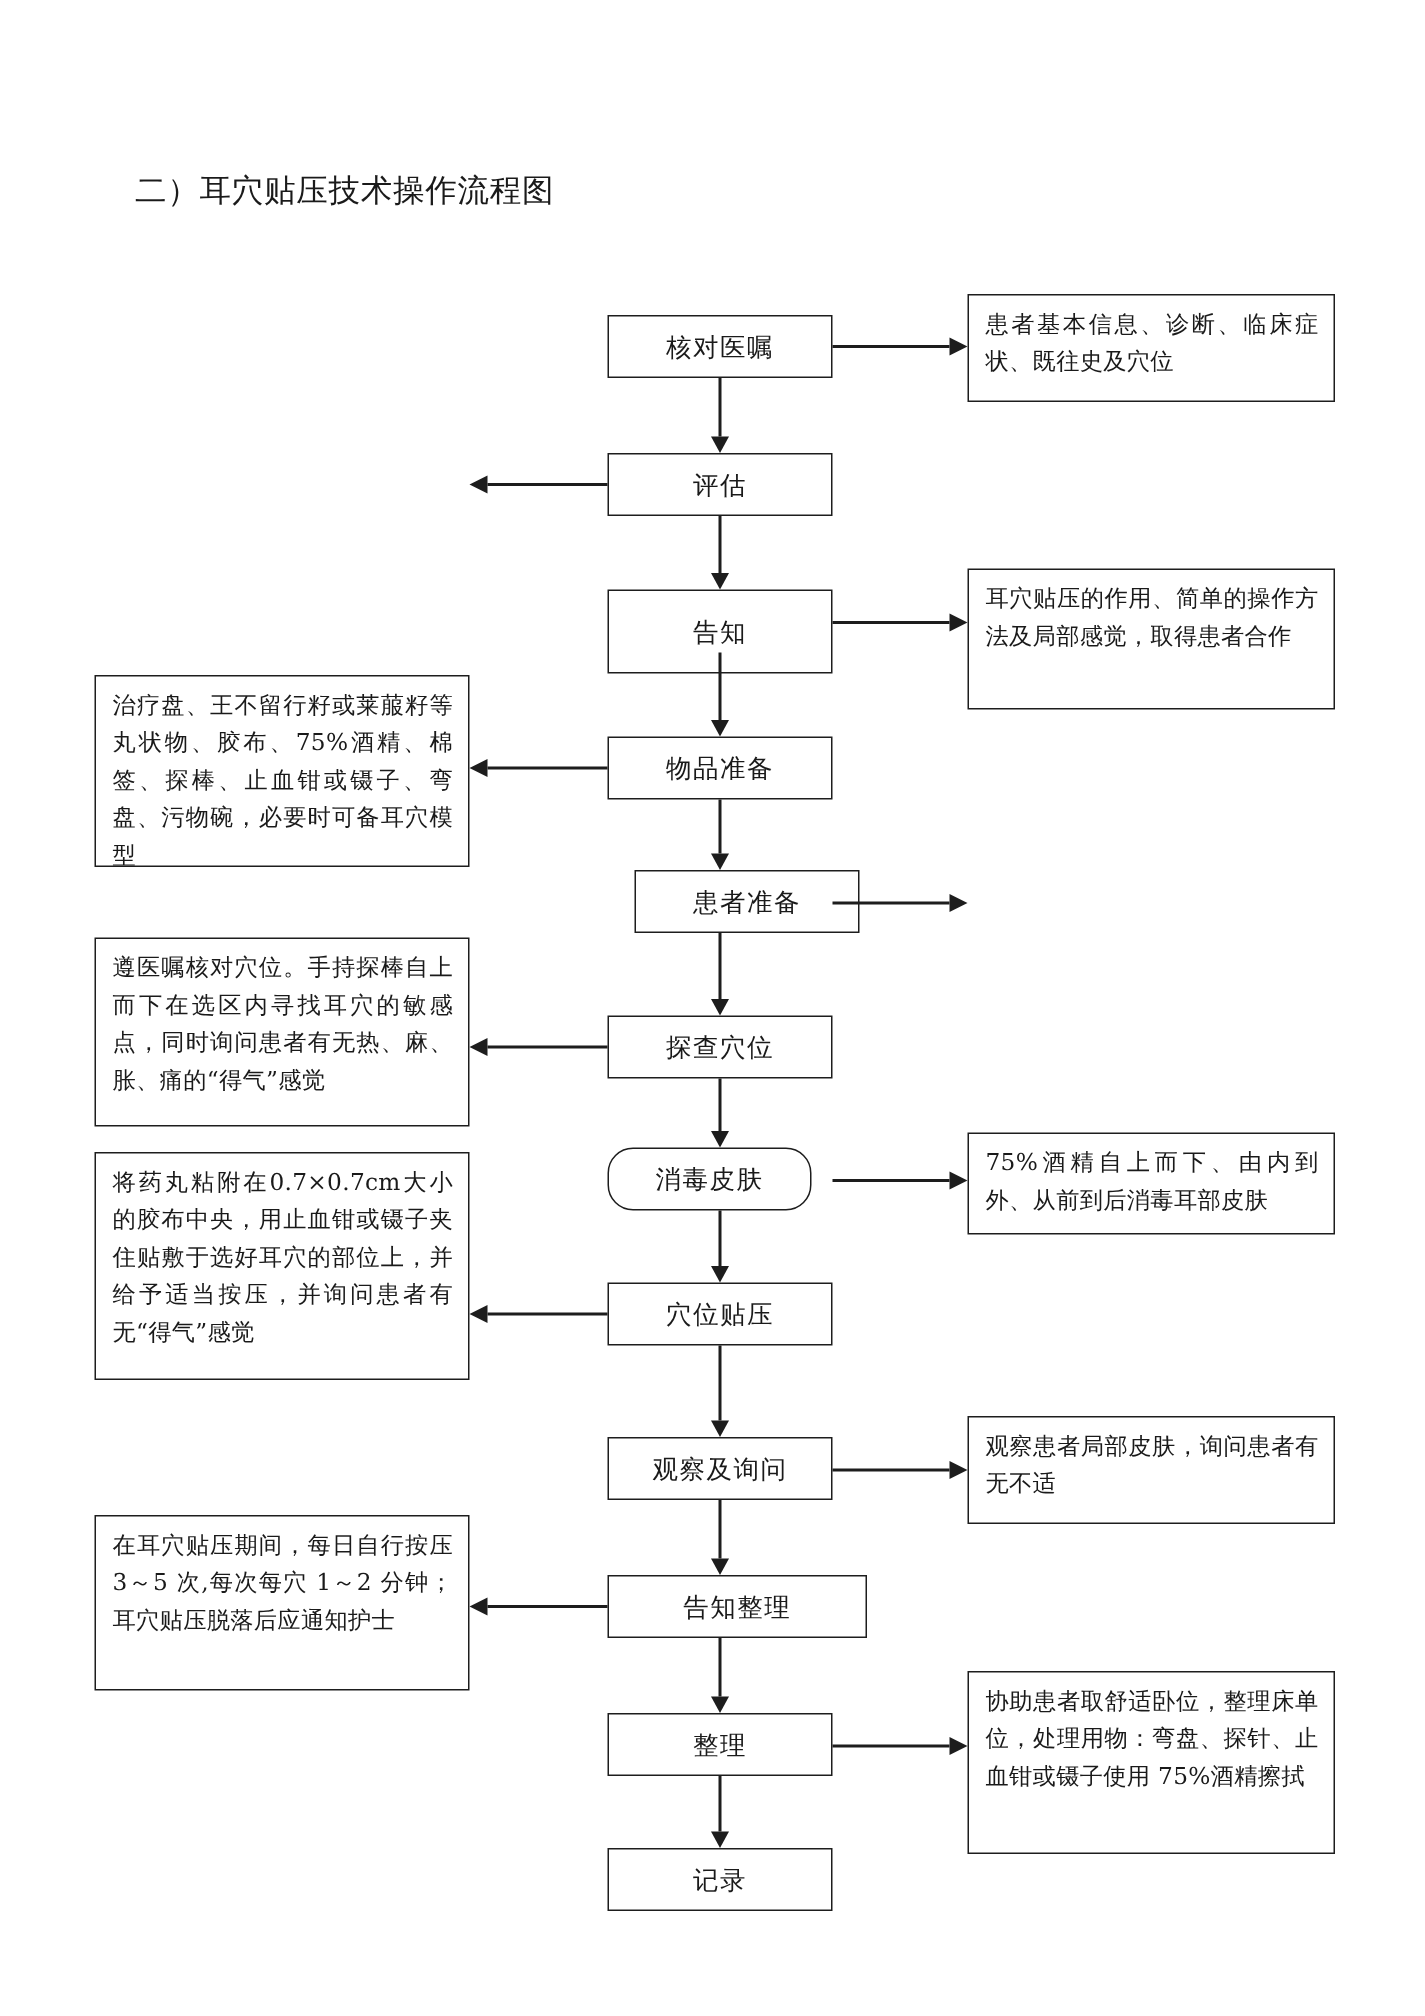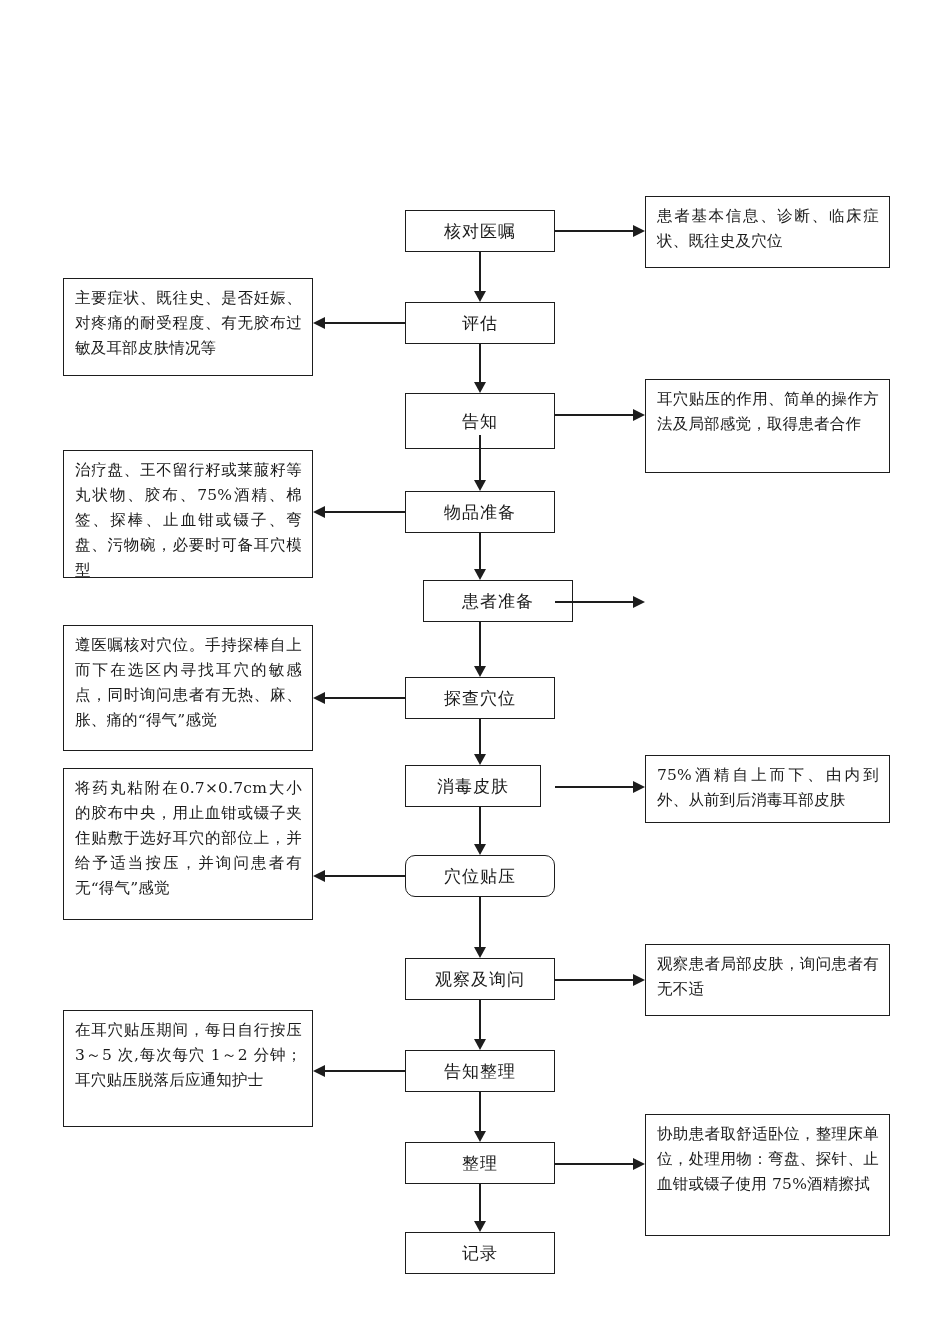--- a/index.html
+++ b/index.html
@@ -87,49 +87,50 @@
     border-top: 6px solid transparent;
     border-bottom: 6px solid transparent;
     border-right: 12px solid #1d1d1d;
   }
 </style>
 </head>
 <body>
 
 <div id="page">
 
+  <div class="title">二）耳穴贴压技术操作流程图</div>
 
   <div class="box step-box" style="left:405px; top:210px; width:150px; height:42px;">
     <span>核对医嘱</span>
   </div>
   <div class="box step-box" style="left:405px; top:302px; width:150px; height:42px;">
     <span>评估</span>
   </div>
   <div class="box step-box" style="left:405px; top:393px; width:150px; height:56px;">
     <span>告知</span>
   </div>
   <div class="box step-box" style="left:405px; top:491px; width:150px; height:42px;">
     <span>物品准备</span>
   </div>
   <div class="box step-box" style="left:423px; top:580px; width:150px; height:42px;">
     <span>患者准备</span>
   </div>
   <div class="box step-box" style="left:405px; top:677px; width:150px; height:42px;">
     <span>探查穴位</span>
   </div>
-  <div class="box step-box" style="left:405px; top:765px; width:136px; height:42px;">
+  <div class="box step-box" style="left:405px; top:765px; width:136px; height:42px;border-radius:17px;">
     <span>消毒皮肤</span>
   </div>
-  <div class="box step-box" style="left:405px; top:855px; width:150px; height:42px;border-radius:10px;">
+  <div class="box step-box" style="left:405px; top:855px; width:150px; height:42px;">
     <span>穴位贴压</span>
   </div>
   <div class="box step-box" style="left:405px; top:958px; width:150px; height:42px;">
     <span>观察及询问</span>
   </div>
-  <div class="box step-box" style="left:405px; top:1050px; width:150px; height:42px;">
+  <div class="box step-box" style="left:405px; top:1050px; width:173px; height:42px;">
     <span>告知整理</span>
   </div>
   <div class="box step-box" style="left:405px; top:1142px; width:150px; height:42px;">
     <span>整理</span>
   </div>
   <div class="box step-box" style="left:405px; top:1232px; width:150px; height:42px;">
     <span>记录</span>
   </div>
 
   <div class="vline" style="left:479px; top:252px; height:39px;"></div>
@@ -191,23 +192,20 @@
   </div>
   <div class="hline" style="left:555px; top:979px; width:78px;"></div>
   <div class="arrow-right" style="left:633px; top:974px;"></div>
 
   <div class="box note-box" style="left:645px; top:1114px; width:245px; height:122px;">
     <span class="txt">协助患者取舒适卧位，整理床单位，处理用物：弯盘、探针、止血钳或镊子使用 75%酒精擦拭</span>
   </div>
   <div class="hline" style="left:555px; top:1163px; width:78px;"></div>
   <div class="arrow-right" style="left:633px; top:1158px;"></div>
 
-  <div class="box note-box" style="left:63px; top:278px; width:250px; height:98px;">
-    <span class="txt">主要症状、既往史、是否妊娠、对疼痛的耐受程度、有无胶布过敏及耳部皮肤情况等</span>
-  </div>
   <div class="hline" style="left:325px; top:322px; width:80px;"></div>
   <div class="arrow-left" style="left:313px; top:317px;"></div>
 
   <div class="box note-box" style="left:63px; top:450px; width:250px; height:128px;">
     <span class="txt">治疗盘、王不留行籽或莱菔籽等丸状物、胶布、75%酒精、棉签、探棒、止血钳或镊子、弯盘、污物碗，必要时可备耳穴模型</span>
   </div>
   <div class="hline" style="left:325px; top:511px; width:80px;"></div>
   <div class="arrow-left" style="left:313px; top:506px;"></div>
 
   <div class="box note-box" style="left:63px; top:625px; width:250px; height:126px;">

